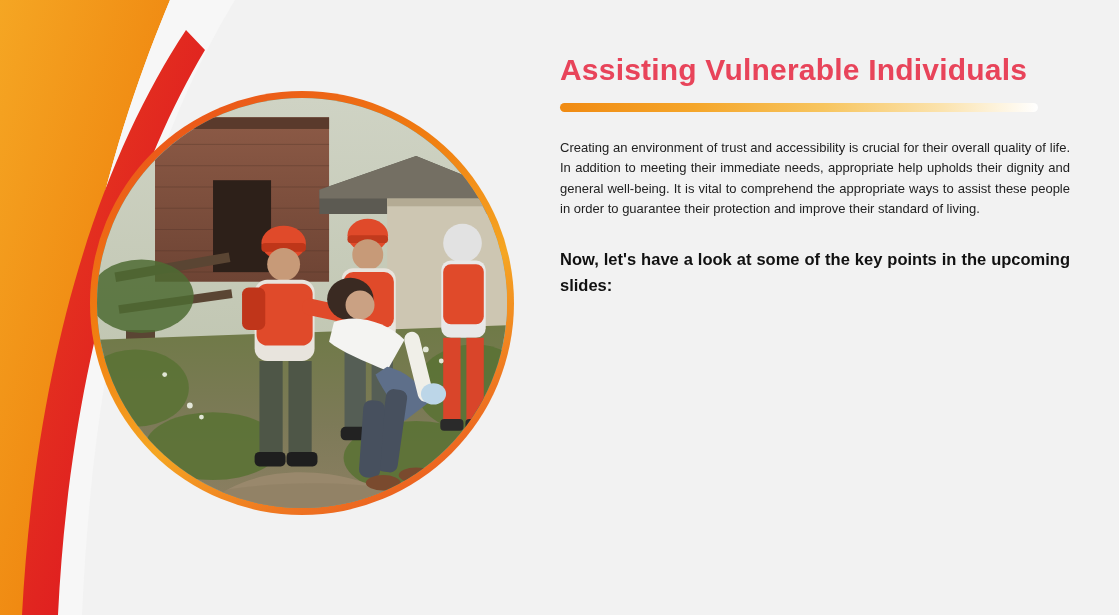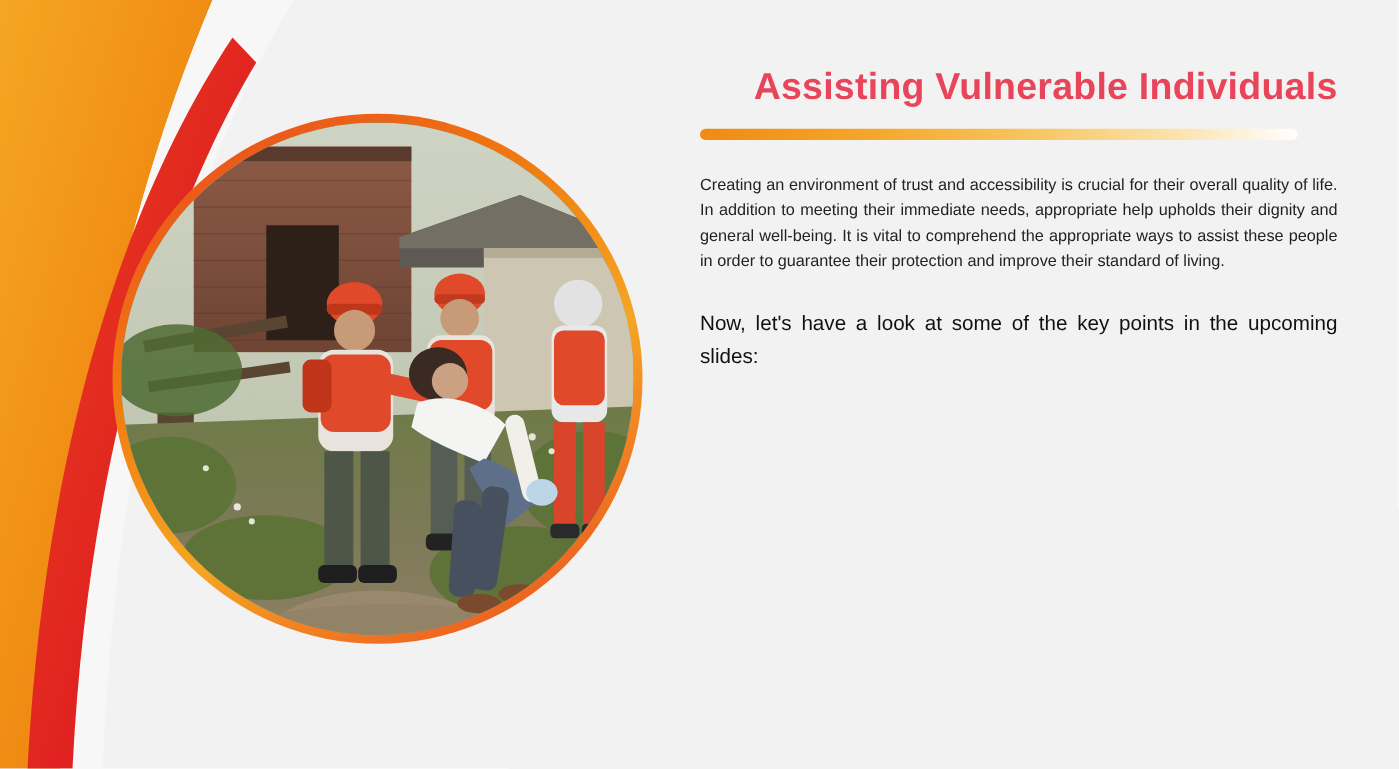--- a/index.html
+++ b/index.html
@@ -57,42 +57,41 @@
     top: 50px;
     width: 510px;
   }
   .title {
     margin: 0;
     font-size: 30px;
     line-height: 1.33;
     font-weight: bold;
     color: #e8445a;
     letter-spacing: 0.2px;
-    text-align: right;
   }
   .rule {
     margin-top: 13px;
     width: 478px;
     height: 9px;
     border-radius: 5px;
     background: linear-gradient(90deg, #f08a12 0%, #f5a62a 28%, #f7c55f 55%, #fbe3ae 80%, #ffffff 100%);
   }
   .body-text {
     margin: 26px 0 0 0;
     font-size: 13px;
     line-height: 1.58;
     color: #222222;
     text-align: justify;
   }
   .emphasis {
     margin: 26px 0 0 0;
     font-size: 16.5px;
     line-height: 1.58;
     color: #111111;
-    font-weight: normal;
+    font-weight: bold;
     text-align: justify;
   }
 </style>
 </head>
 <body>
 
 <div class="slide">
 
   <svg class="deco" viewBox="0 0 360 615" preserveAspectRatio="none">
     <defs>

